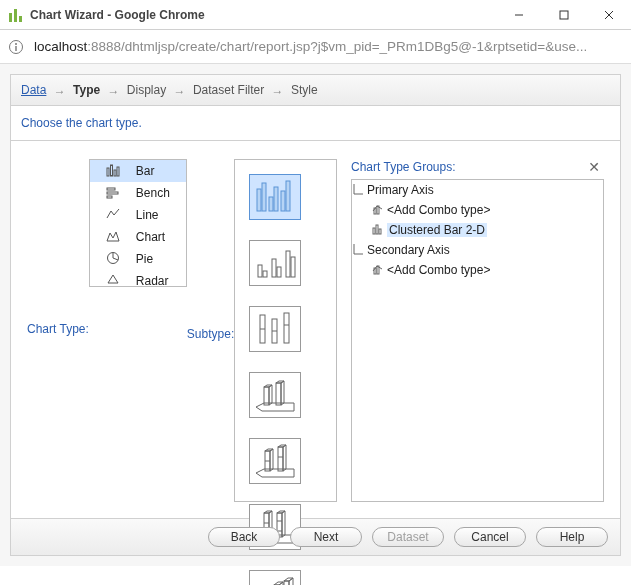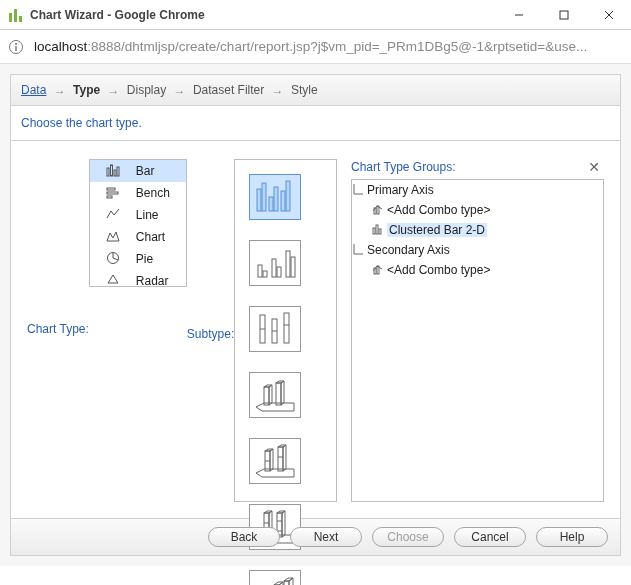--- a/index.html
+++ b/index.html
@@ -299,17 +299,17 @@
               </svg></span>
           <span>&lt;Add Combo type&gt;</span>
         </div>
       </div>
     </div>
   </div>
 
   <div class="footer">
     <div class="btn">Back</div>
     <div class="btn">Next</div>
-    <div class="btn disabled">Choose</div>
+    <div class="btn disabled">Dataset</div>
     <div class="btn">Cancel</div>
     <div class="btn">Help</div>
   </div>
 </div>
 
 </body></html>

